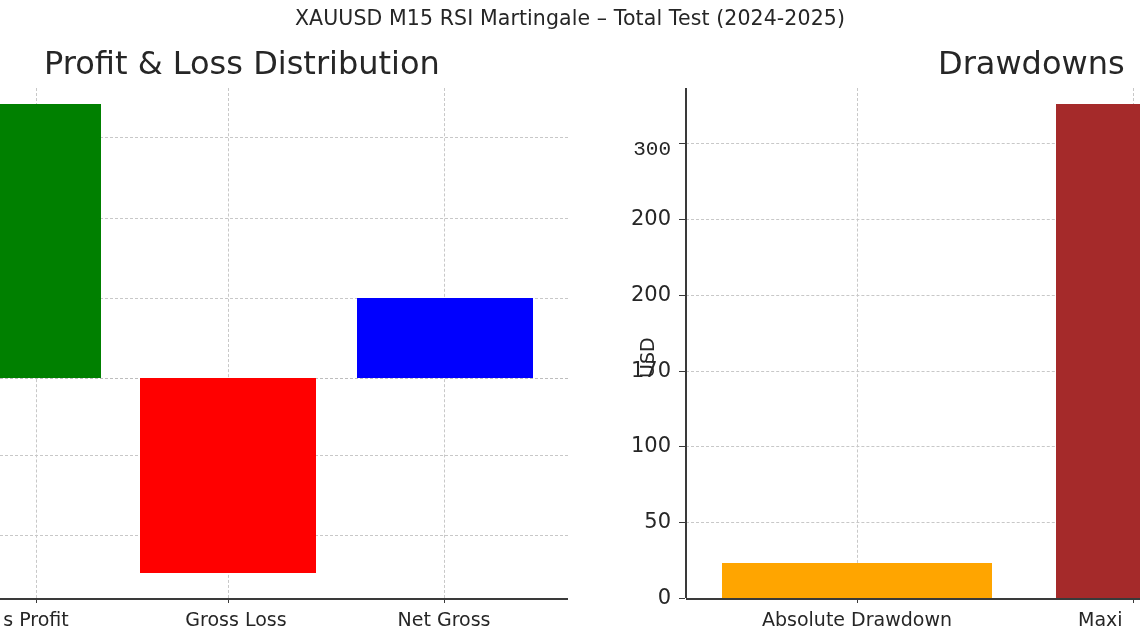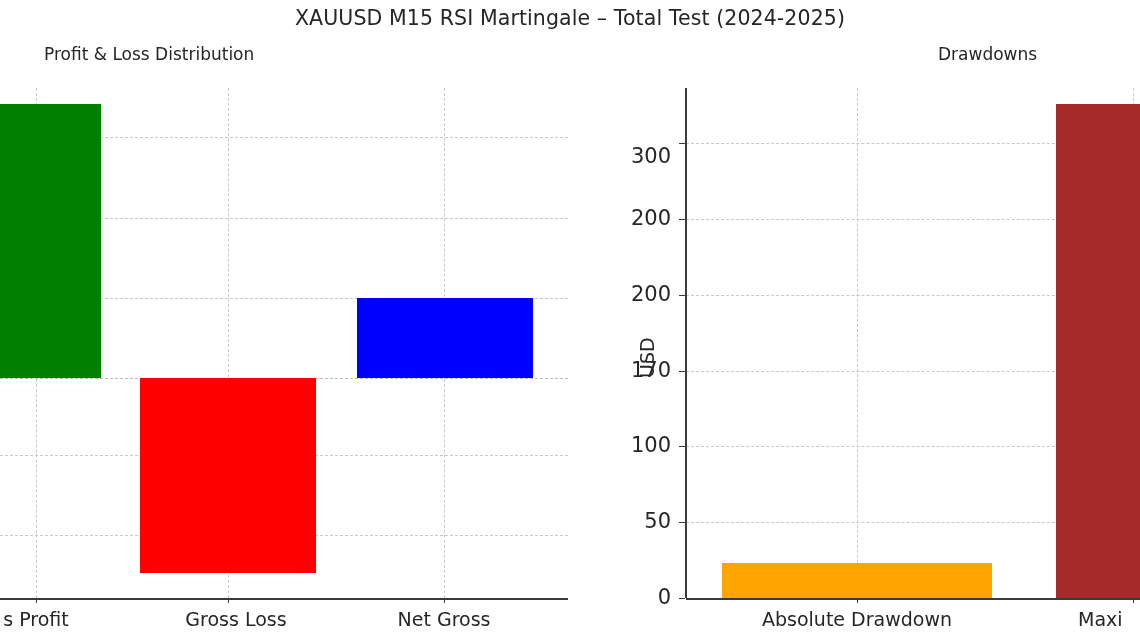--- a/index.html
+++ b/index.html
@@ -4,21 +4,21 @@
 <style>
   html,body{margin:0;padding:0;background:#ffffff;}
   body{width:1140px;height:640px;overflow:hidden;
        font-family:"DejaVu Sans","Liberation Sans",sans-serif;color:#262626;}
   #figure{position:relative;width:1140px;height:552px;background:#ffffff;}
 
   .suptitle{position:absolute;left:0;top:6px;width:1140px;text-align:center;
             font-size:20.5px;color:#262626;letter-spacing:.1px;white-space:nowrap;}
 
   .panel{position:absolute;top:0;height:640px;}
-  .panel-title{position:absolute;font-size:17px;color:#262626;white-space:nowrap;}
+  .panel-title{position:absolute;font-size:32px;color:#262626;white-space:nowrap;}
 
   
   .plotarea{position:absolute;overflow:hidden;}
   .gridline{position:absolute;left:0;width:100%;height:0;
             border-top:1.15px dashed #c8c8c8;}
   .vgridline{position:absolute;top:0;height:100%;width:0;
              border-left:1.15px dashed #c8c8c8;}
   .zeroline{position:absolute;left:0;width:100%;height:0;
             border-top:1.15px dashed #bdbdbd;}
 
@@ -101,21 +101,21 @@
     <div class="spine-left" style="left:685px;top:88px;height:510px;"></div>
 
     <div class="tick-mark-y" style="left:679px;top:143px;"></div>
     <div class="tick-mark-y" style="left:679px;top:219px;"></div>
     <div class="tick-mark-y" style="left:679px;top:295px;"></div>
     <div class="tick-mark-y" style="left:679px;top:371px;"></div>
     <div class="tick-mark-y" style="left:679px;top:446px;"></div>
     <div class="tick-mark-y" style="left:679px;top:522px;"></div>
     <div class="tick-mark-y" style="left:679px;top:598px;"></div>
 
-    <div class="yticklabel" style="left:595px;top:144px;width:76px;">300</div>
+    <div class="yticklabel" style="left:595px;top:138px;width:76px;font-family:Liberation Mono, monospace;">300</div>
     <div class="yticklabel" style="left:595px;top:206px;width:76px;">200</div>
     <div class="yticklabel" style="left:595px;top:282px;width:76px;">200</div>
     <div class="yticklabel" style="left:595px;top:358px;width:76px;">170</div>
     <div class="yticklabel" style="left:595px;top:433px;width:76px;">100</div>
     <div class="yticklabel" style="left:595px;top:509px;width:76px;">50</div>
     <div class="yticklabel" style="left:595px;top:585px;width:76px;">0</div>
 
     <div class="ylabel" style="left:636px;top:378px;">USD</div>
 
     <div class="tick-mark-x" style="left:857px;top:598px;"></div>

